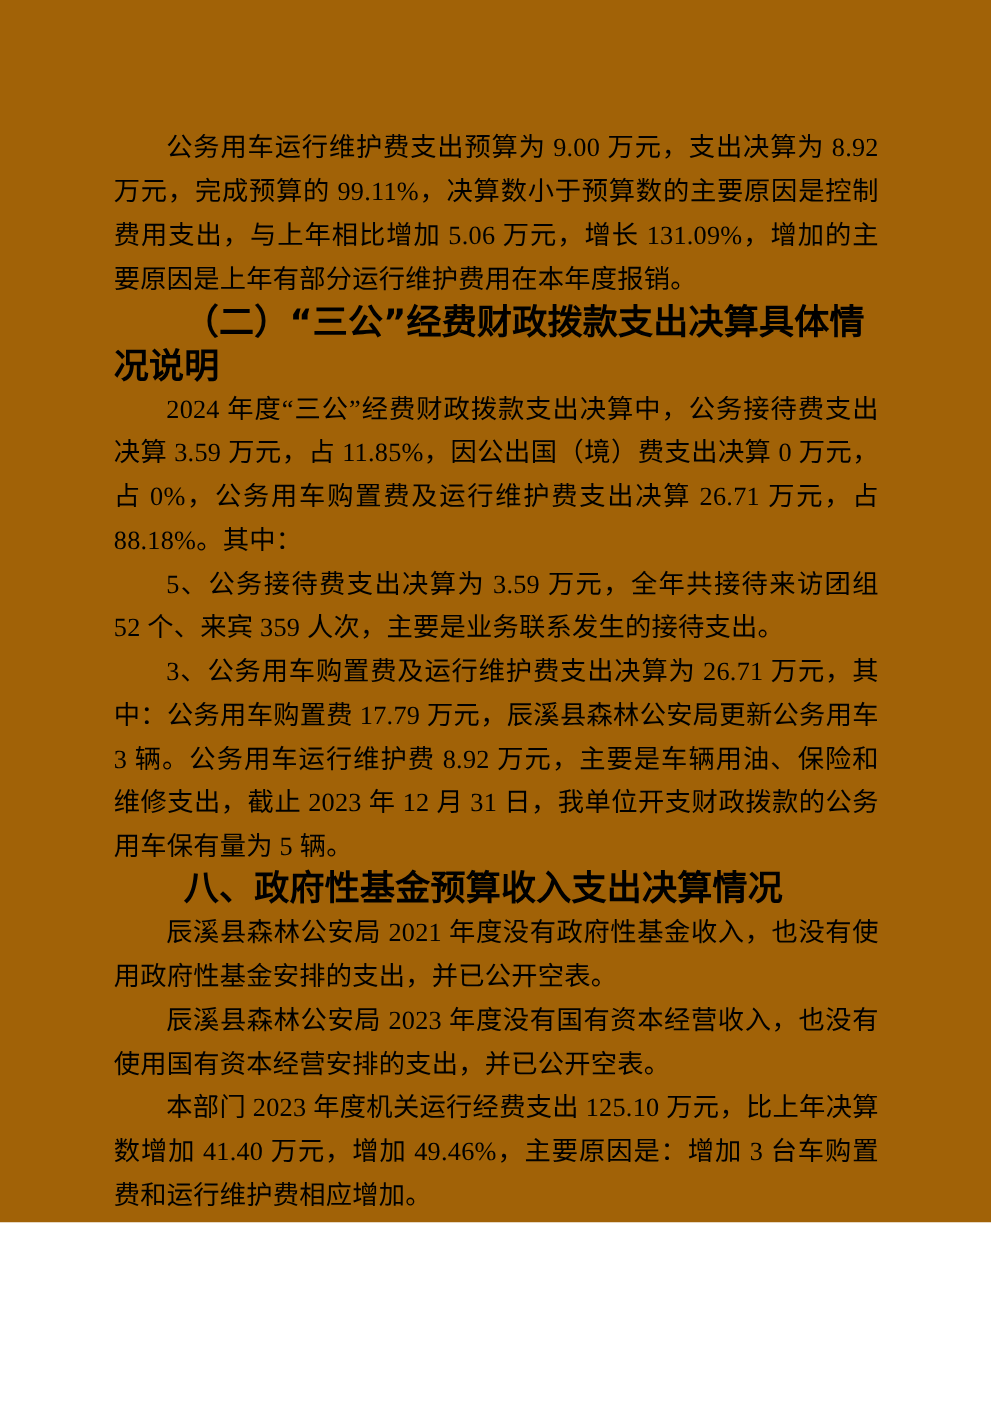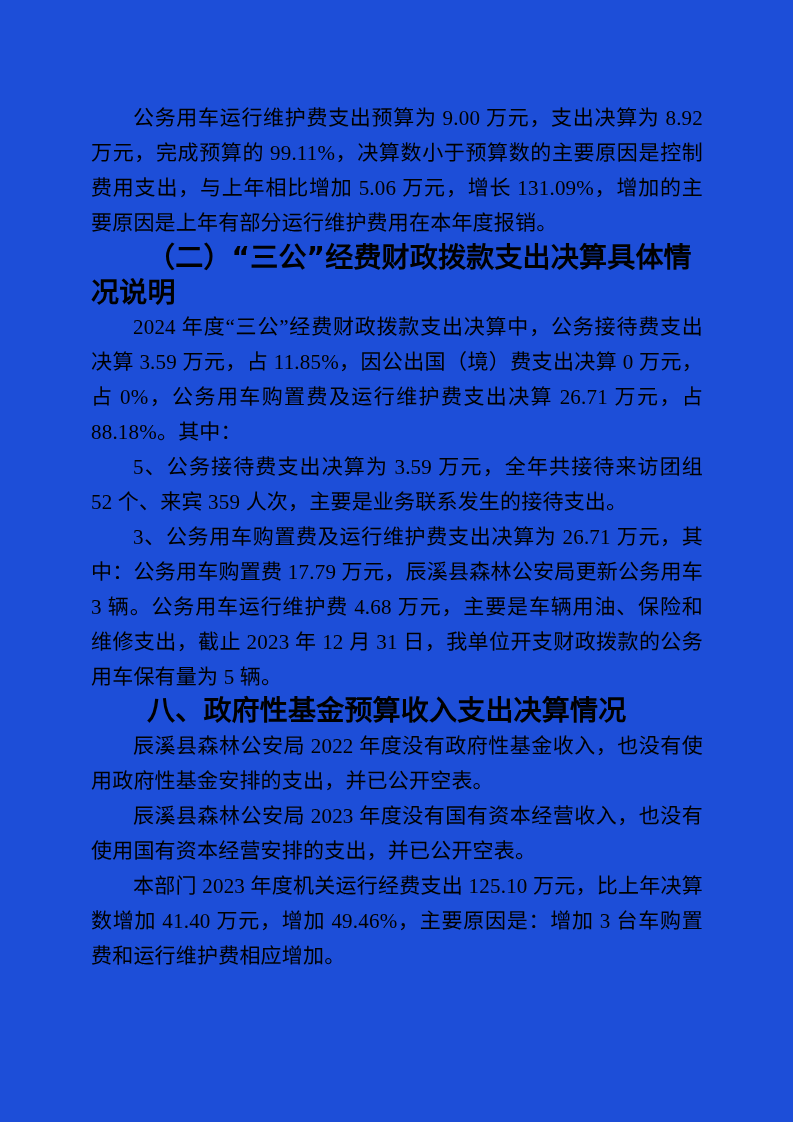--- a/index.html
+++ b/index.html
@@ -3,22 +3,22 @@
 <meta charset="utf-8">
 <style>
   html, body {
     margin: 0;
     padding: 0;
     background: #ffffff;
   }
   .page {
     position: relative;
     width: 793px;
-    height: 1122px;
-    background: #1d4ed8;
+    height: 978px;
+    background: #a16207;
     overflow: hidden;
     color: #000000;
   }
   .content {
     position: absolute;
     left: 91px;
     top: 101px;
     width: 612px;
   }
   .body-para {
@@ -45,19 +45,19 @@
 </style>
 </head>
 <body>
 
 <div class="page">
   <div class="content">
     <p class="body-para">公务用车运行维护费支出预算为 9.00 万元，支出决算为 8.92 万元，完成预算的 99.11%，决算数小于预算数的主要原因是控制费用支出，与上年相比增加 5.06 万元，增长 131.09%，增加的主要原因是上年有部分运行维护费用在本年度报销。</p>
     <h3 class="heading-para">（二）“三公”经费财政拨款支出决算具体情况说明</h3>
     <p class="body-para">2024 年度“三公”经费财政拨款支出决算中，公务接待费支出决算 3.59 万元，占 11.85%，因公出国（境）费支出决算 0 万元，占 0%，公务用车购置费及运行维护费支出决算 26.71 万元，占 88.18%。其中：</p>
     <p class="body-para">5、公务接待费支出决算为 3.59 万元，全年共接待来访团组 52 个、来宾 359 人次，主要是业务联系发生的接待支出。</p>
-    <p class="body-para">3、公务用车购置费及运行维护费支出决算为 26.71 万元，其中：公务用车购置费 17.79 万元，辰溪县森林公安局更新公务用车 3 辆。公务用车运行维护费 4.68 万元，主要是车辆用油、保险和维修支出，截止 2023 年 12 月 31 日，我单位开支财政拨款的公务用车保有量为 5 辆。</p>
+    <p class="body-para">3、公务用车购置费及运行维护费支出决算为 26.71 万元，其中：公务用车购置费 17.79 万元，辰溪县森林公安局更新公务用车 3 辆。公务用车运行维护费 8.92 万元，主要是车辆用油、保险和维修支出，截止 2023 年 12 月 31 日，我单位开支财政拨款的公务用车保有量为 5 辆。</p>
     <h3 class="heading-para">八、政府性基金预算收入支出决算情况</h3>
-    <p class="body-para">辰溪县森林公安局 2022 年度没有政府性基金收入，也没有使用政府性基金安排的支出，并已公开空表。</p>
+    <p class="body-para">辰溪县森林公安局 2021 年度没有政府性基金收入，也没有使用政府性基金安排的支出，并已公开空表。</p>
     <p class="body-para">辰溪县森林公安局 2023 年度没有国有资本经营收入，也没有使用国有资本经营安排的支出，并已公开空表。</p>
     <p class="body-para">本部门 2023 年度机关运行经费支出 125.10 万元，比上年决算数增加 41.40 万元，增加 49.46%，主要原因是：增加 3 台车购置费和运行维护费相应增加。</p>
   </div>
 </div>
 
 </body></html>

